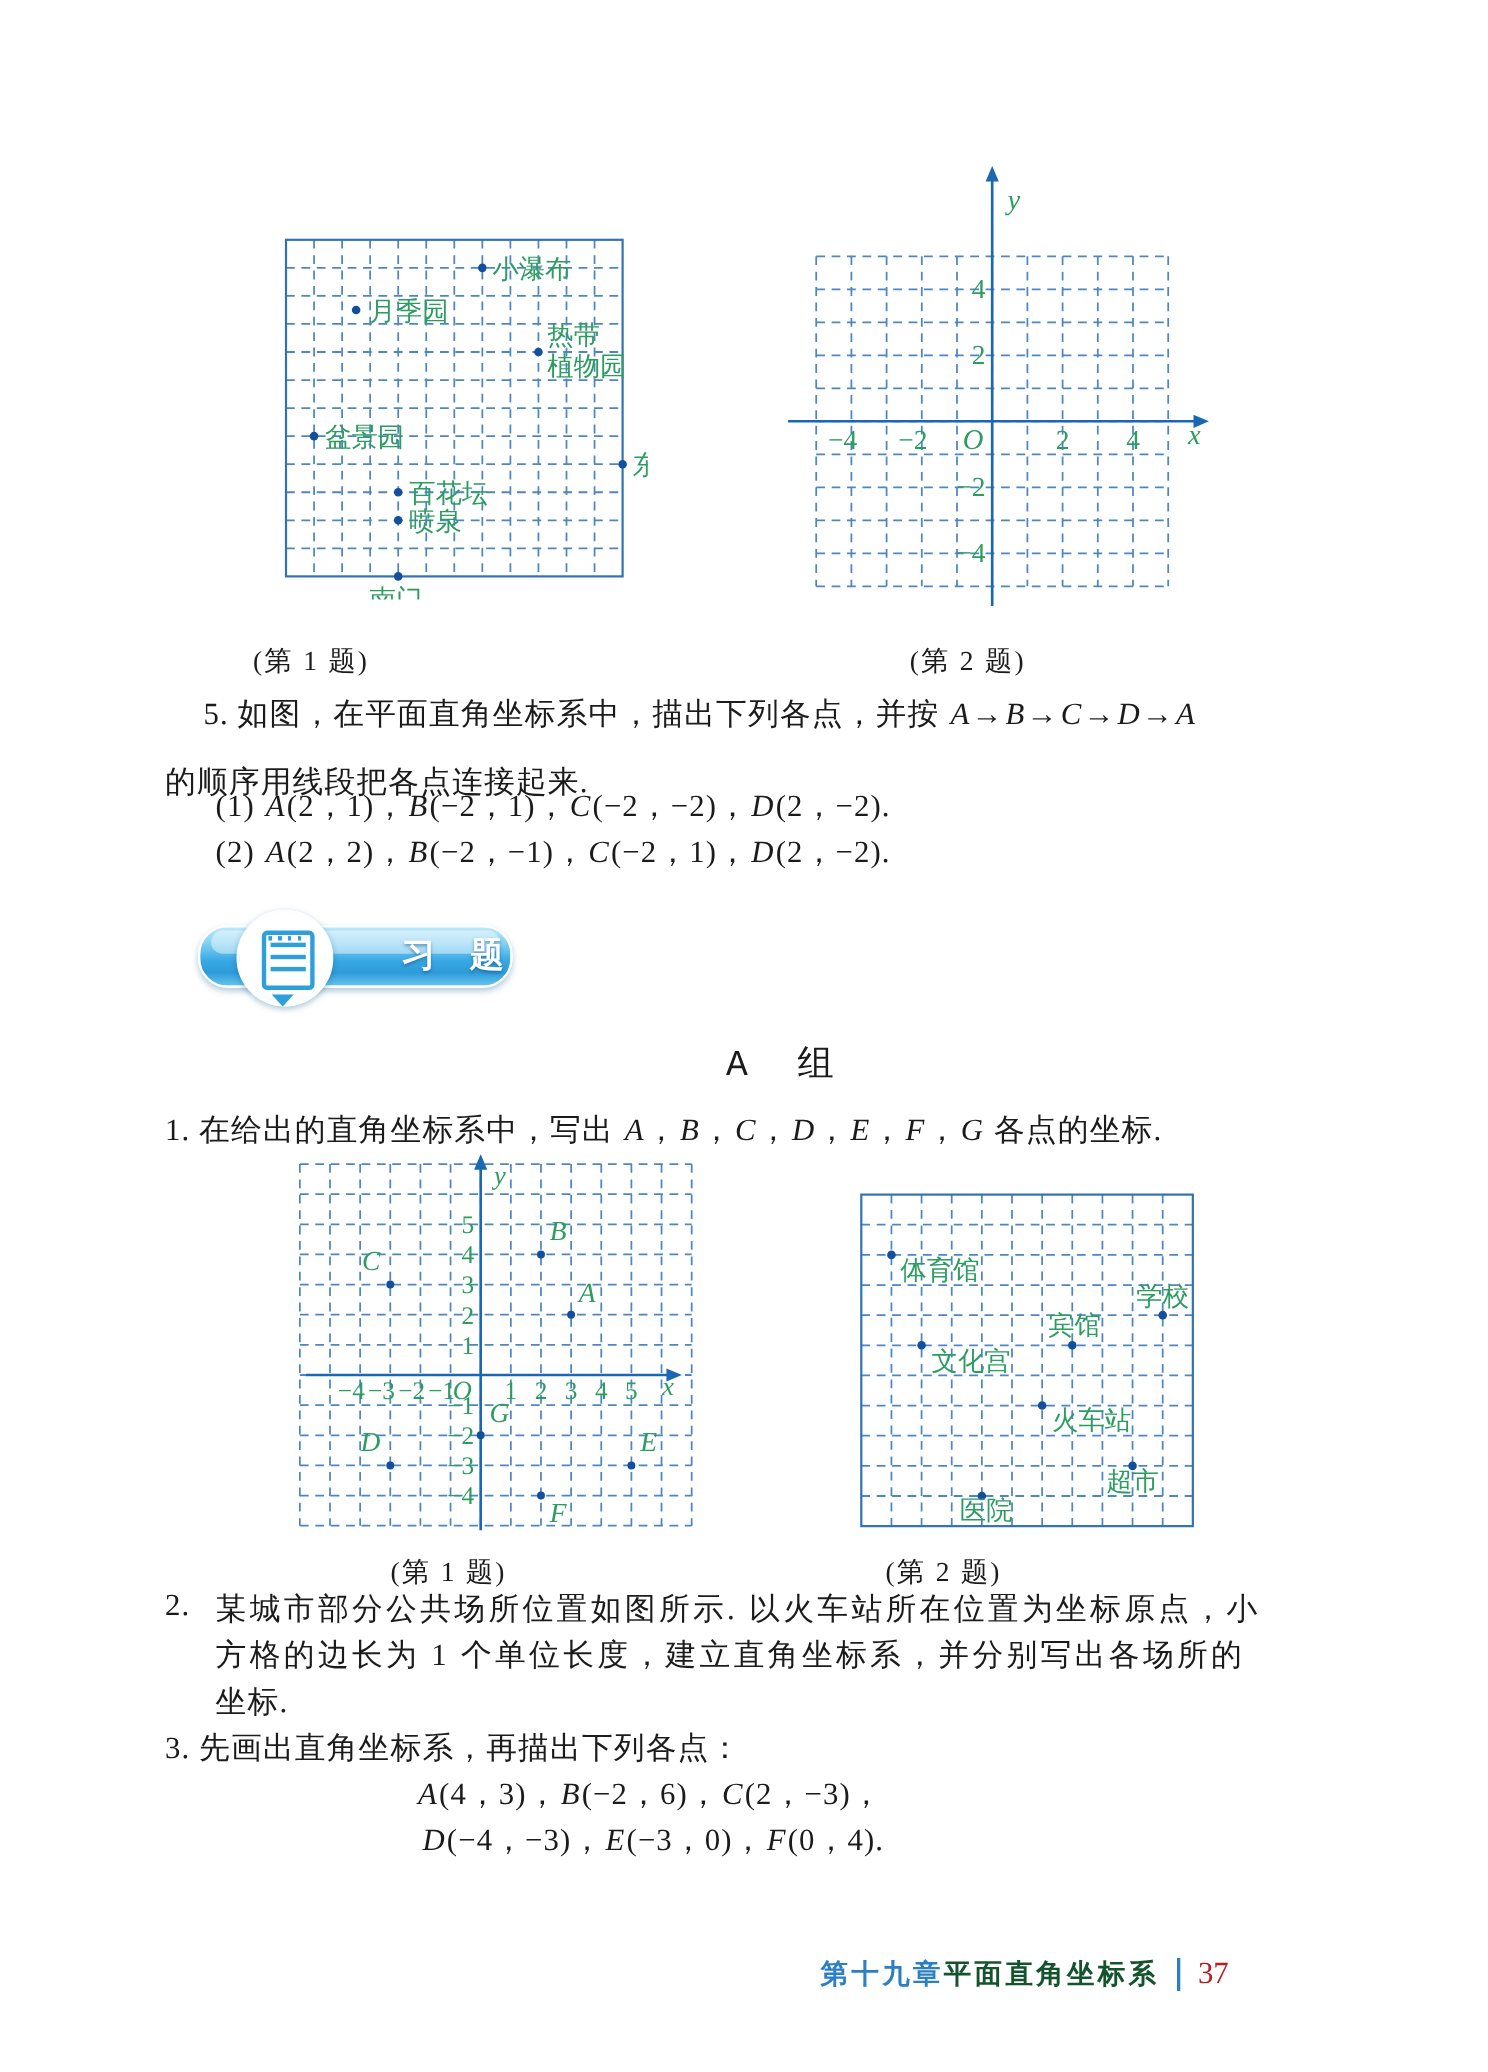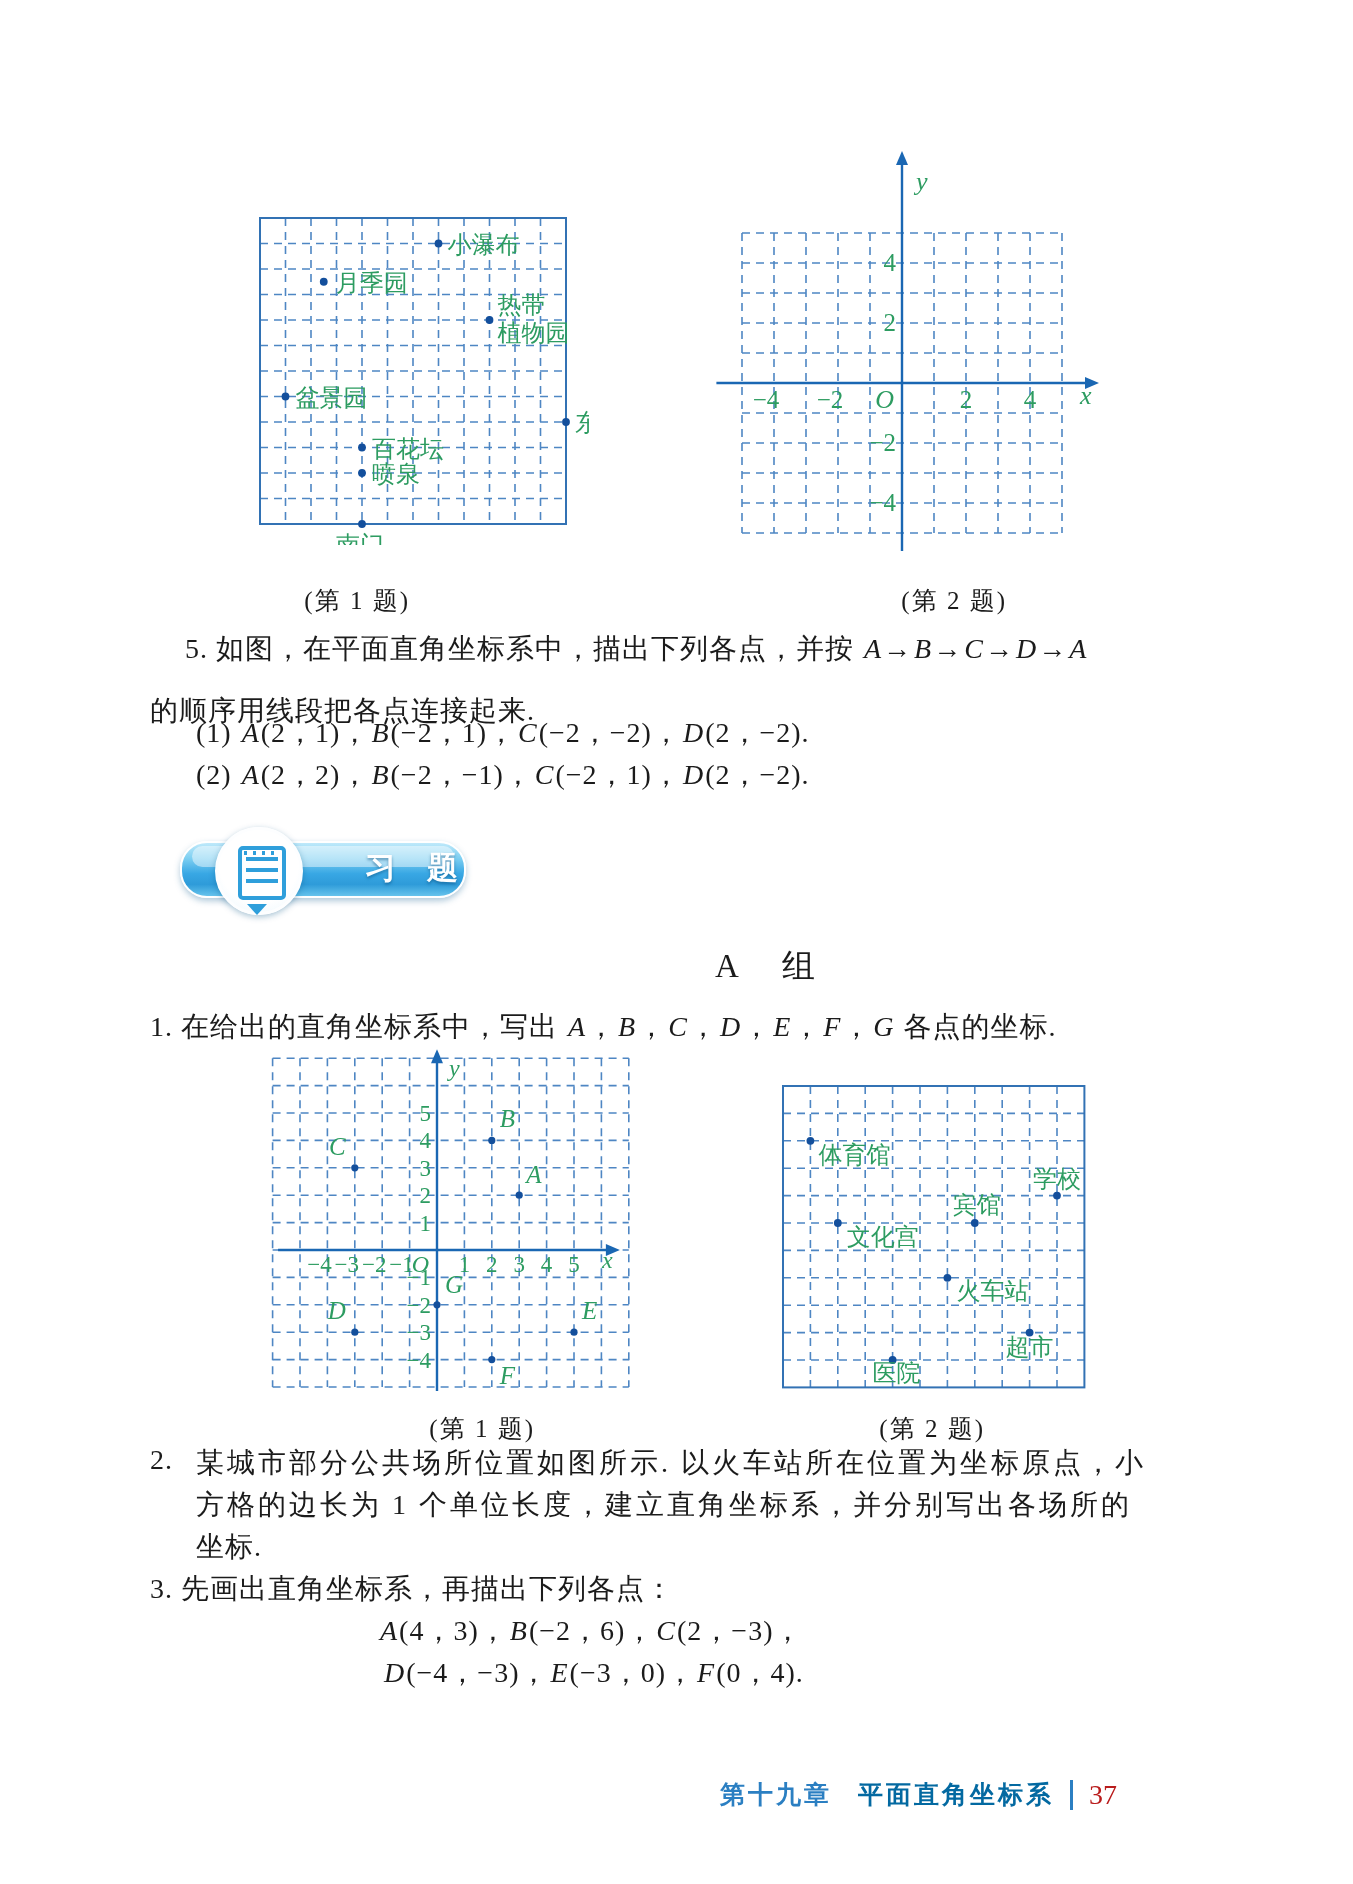--- a/index.html
+++ b/index.html
@@ -4,41 +4,41 @@
 <style>
   html,body{margin:0;padding:0;background:#ffffff;}
   .page{position:relative;width:1353px;height:1884px;background:#ffffff;overflow:hidden;
         font-family:"Liberation Serif","DejaVu Serif",serif;color:#1b1b1b;}
   .abs{position:absolute;}
   .fig svg{display:block;}
   svg text{font-family:"Liberation Serif","DejaVu Serif",serif;}
   .body-text{font-size:28px;letter-spacing:1px;white-space:nowrap;}
   .just{letter-spacing:3px;}
   .mi{font-style:italic;padding:0 2px;letter-spacing:0;}
-  .caption{font-size:25px;text-align:right;letter-spacing:2px;white-space:nowrap;}
+  .caption{font-size:25px;text-align:left;letter-spacing:2px;white-space:nowrap;}
   .heading{font-size:33px;letter-spacing:6px;text-align:center;white-space:nowrap;}
 
   
   .fig-park{left:247px;top:205px;}
   .fig-cblank{left:585px;top:148px;}
   .fig-cpoints{left:250px;top:1040px;}
   .fig-city{left:775px;top:1075px;}
 
   
   .cap-t1{left:230px;top:584px;width:180px;}
   .cap-t2{left:827px;top:584px;width:180px;}
   .cap-b1{left:355px;top:1412px;width:180px;}
   .cap-b2{left:805px;top:1412px;width:180px;}
 
   
   .t-p2l1{left:185px;top:630px;}
   .t-p2l2{left:150px;top:692px;}
   .t-p2i1{left:196px;top:714px;}
   .t-p2i2{left:196px;top:756px;}
-  .heading-a{left:648px;top:944px;width:240px;}
+  .heading-a{left:592px;top:944px;width:240px;font-family:Liberation Mono, monospace;}
   .t-p1{left:150px;top:1008px;}
   .t-p2num{left:150px;top:1444px;}
   .t-p2b0{left:196px;top:1444px;text-align:center;}
   .t-p2b1{left:196px;top:1486px;}
   .t-p2b2{left:196px;top:1528px;}
   .t-p3{left:150px;top:1570px;}
   .t-p3a{left:378px;top:1612px;}
   .t-p3b{left:382px;top:1654px;text-align:center;}
 
   
@@ -61,21 +61,21 @@
       background:repeating-linear-gradient(90deg,#2f9fdb 0 3px,transparent 3px 9px);}
   .pad-line{height:4px;background:#2f9fdb;margin:7px 4px 0 4px;}
   .badge-tri{position:absolute;left:67px;top:78px;width:0;height:0;z-index:4;
       border-left:10px solid transparent;border-right:10px solid transparent;
       border-top:11px solid #2f9fdb;}
 
   
   .footer{position:absolute;top:1778px;right:236px;display:flex;align-items:center;
       font-family:Liberation Serif, serif;white-space:nowrap;}
   .f-chapter{color:#2b7fc2;font-weight:bold;font-size:25px;letter-spacing:3px;}
-  .f-title{color:#0369a1;font-weight:bold;font-size:25px;margin-left:26px;letter-spacing:3px;}
+  .f-title{color:#14532d;font-weight:bold;font-size:25px;letter-spacing:3px;}
   .f-bar{width:3px;height:30px;background:#2b7fc2;margin:0 16px;}
   .f-page{color:#b91c1c;font-size:28px;}
 </style>
 </head>
 <body>
 
 <div class="page">
 
   <div class="fig abs fig-park">
       <svg width="342" height="340">

